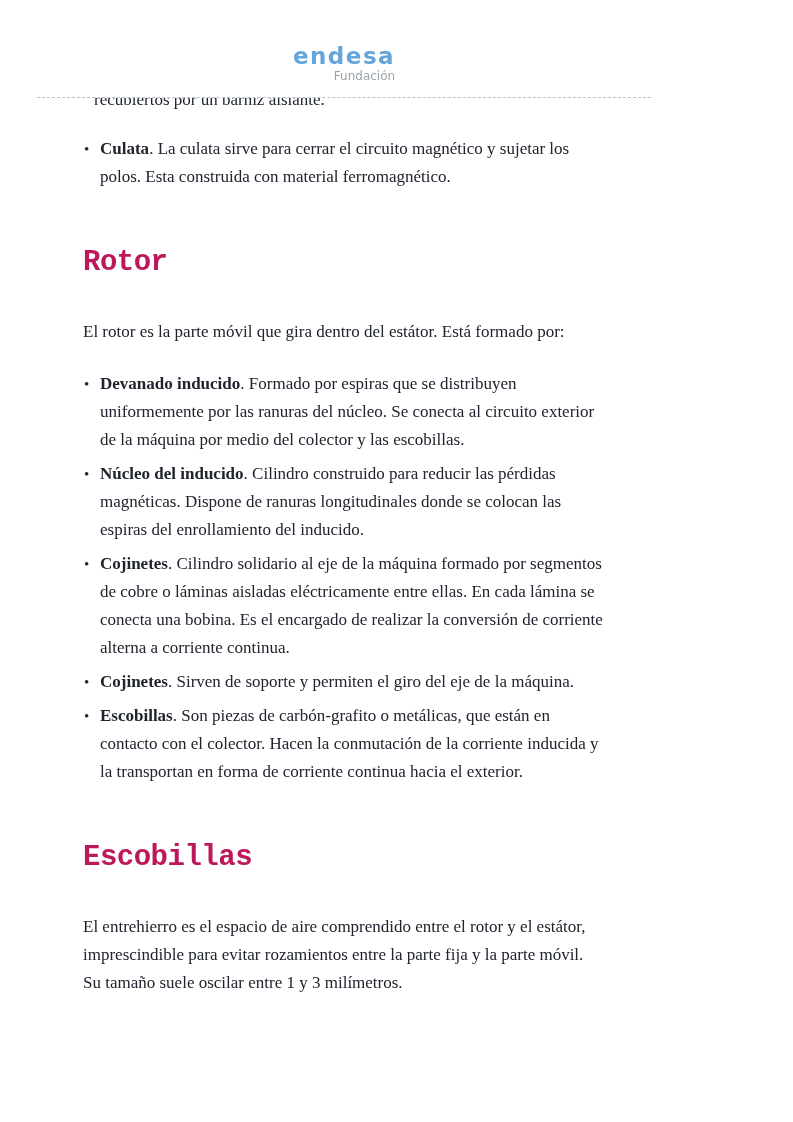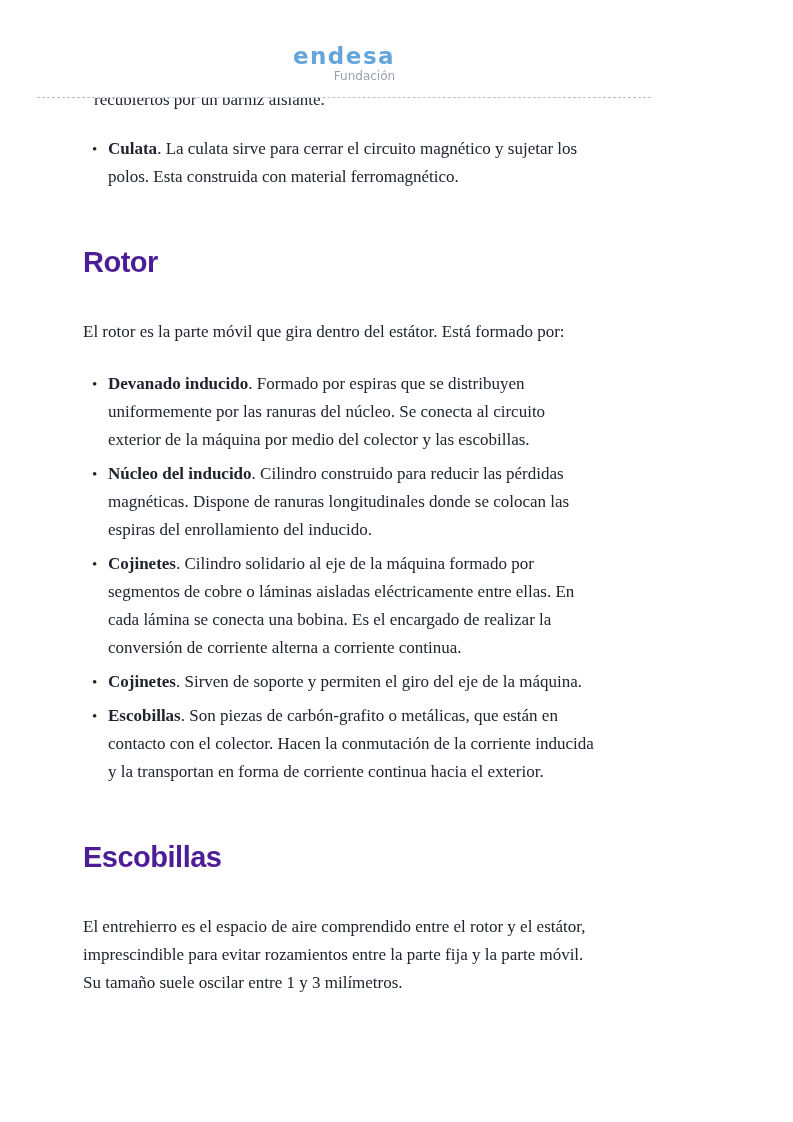--- a/index.html
+++ b/index.html
@@ -47,42 +47,42 @@
     line-height: 22px;
     white-space: nowrap;
     color: #20242e;
   }
   
   .content {
     padding: 0 85px 0 83px;
     font-size: 17px;
     line-height: 28px;
   }
-  .doc-list { list-style: none; margin: 8px; padding: 0; }
+  .doc-list { list-style: none; margin: 0; padding: 0; }
   .doc-item {
     position: relative;
     padding-left: 17px;
     margin: 0 0 6px 0;
   }
   .doc-item::before {
     content: "\2022";
     position: absolute;
     left: 1px;
     top: 0;
     font-size: 15px;
   }
   .term { font-weight: bold; }
   .top-list { margin-top: 22px; }
   .section-heading {
-    font-family: Liberation Sans, sans-serif;
+    font-family: Liberation Mono, monospace;
     font-weight: bold;
     font-size: 29px;
     line-height: 29px;
     letter-spacing: -0.5px;
-    color: #4c1d95;
+    color: #be185d;
     margin: 57px 0 0 0;
   }
   .section-intro { margin: 41px 0 0 0; }
   .section-list { margin-top: 24px; }
   .entrehierro-par { max-width: 600px; }
 </style>
 </head>
 <body>
 
 <div class="page">

